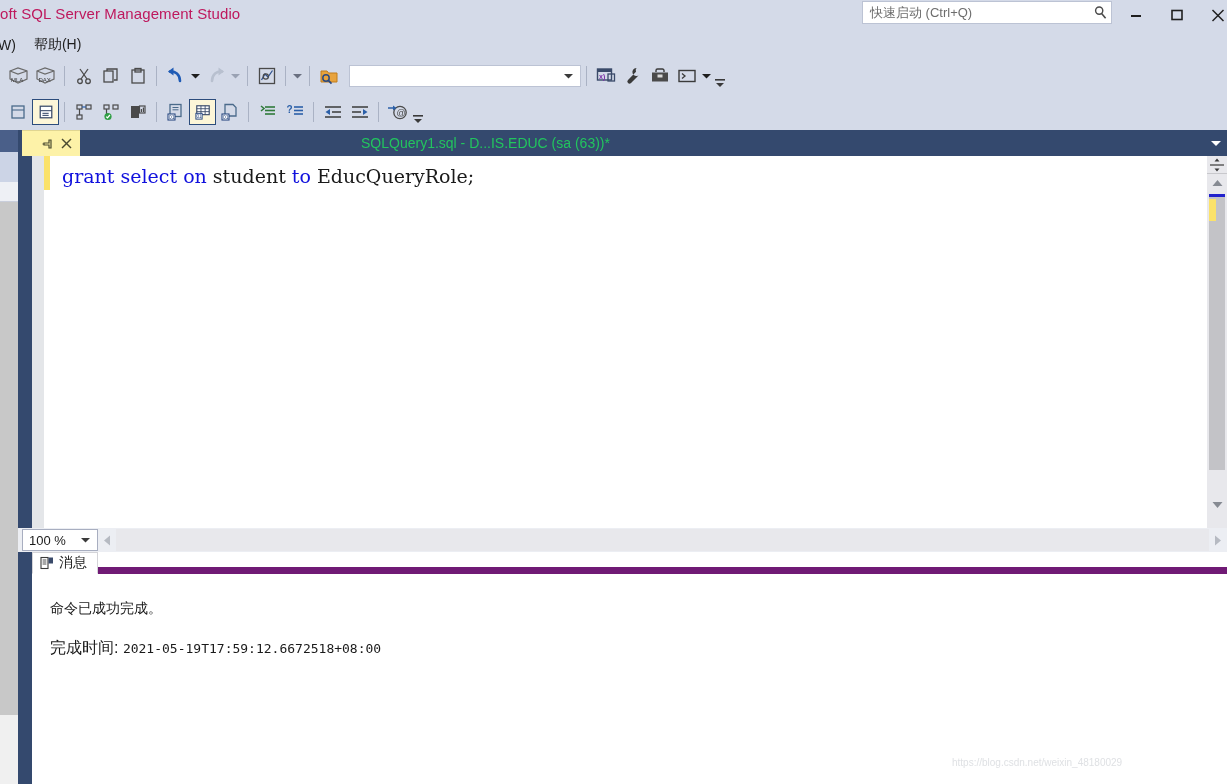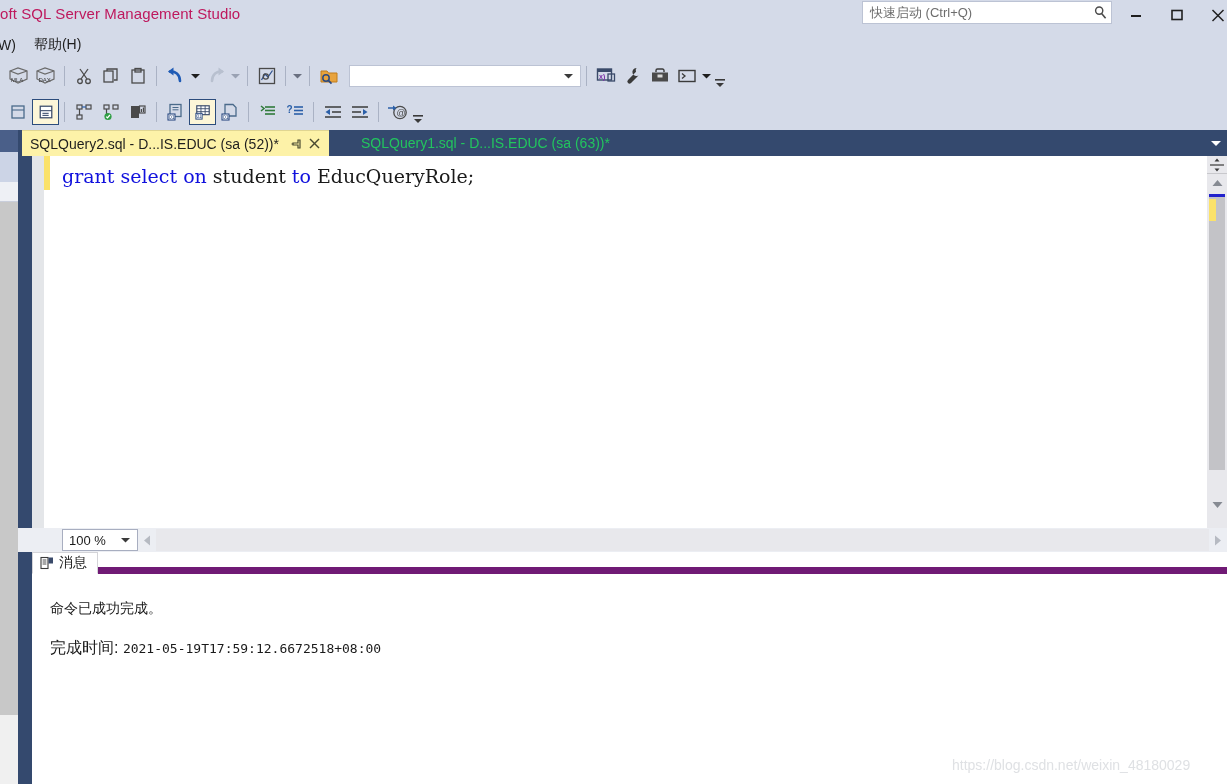--- a/index.html
+++ b/index.html
@@ -230,21 +230,21 @@
   }
   .ed-vs-down {
     position: absolute; left: 0; top: 340px; width: 20px; height: 18px;
     display: flex; align-items: center; justify-content: center;
   }
 
   
   .zoom-row {
     position: absolute; left: 18px; top: 528px; width: 1209px; height: 24px;
     background: #eceef3;
-    display: flex; align-items: center; padding-left: 40px;
+    display: flex; align-items: center;
   }
   .zoom-combo {
     width: 76px; height: 22px; margin-left: 4px;
     background: #ffffff; border: 1px solid #a8aec0;
     display: flex; align-items: center; flex: none;
   }
   .zoom-value { font-size: 13px; color: #1a1a1a; padding-left: 6px; flex: 1; }
   .hs-left, .hs-right {
     width: 18px; height: 22px;
     display: flex; align-items: center; justify-content: center; flex: none;
@@ -281,21 +281,21 @@
 
   
   .res-leftedge {
     position: absolute; left: 18px; top: 552px; width: 14px; height: 232px;
     background: #34496e;
   }
 
   
   .watermark {
     position: absolute; left: 952px; top: 757px;
-    font-size: 14px; color: #dfe1e4;
+    font-size: 10px; color: #dfe1e4;
     white-space: nowrap;
   }
 
   svg { display: block; }
 </style>
 </head>
 <body>
 
 <div id="app">
 
@@ -625,21 +625,20 @@
     <div class="sliver-tabhdr"></div>
     <div class="sliver-tabhdr2"></div>
     <div class="sliver-toolbar"></div>
     <div class="sliver-body"></div>
     <div class="sliver-body2"></div>
   </div>
   <div class="dock-left-strip"></div>
 
   <div class="tabstrip">
     <div class="doc-tab active" style="left:4px;">
-      <span class="tab-label">SQLQuery2.sql - D...IS.EDUC (sa (52))*</span>
       <span class="tab-pin">
         <svg width="12" height="12" viewBox="0 0 12 12">
           <path d="M2 5 H7 V2 H9 V10 H7 V7 H2 Z" fill="none" stroke="#4a4a30" stroke-width="1.2"></path>
           <line x1="2" y1="6" x2="0.5" y2="6" stroke="#4a4a30" stroke-width="1.2"></line>
         </svg>
       </span>
       <span class="tab-close">
         <svg width="11" height="11" viewBox="0 0 11 11">
           <line x1="1" y1="1" x2="10" y2="10" stroke="#4a4a30" stroke-width="1.4"></line>
           <line x1="10" y1="1" x2="1" y2="10" stroke="#4a4a30" stroke-width="1.4"></line>

